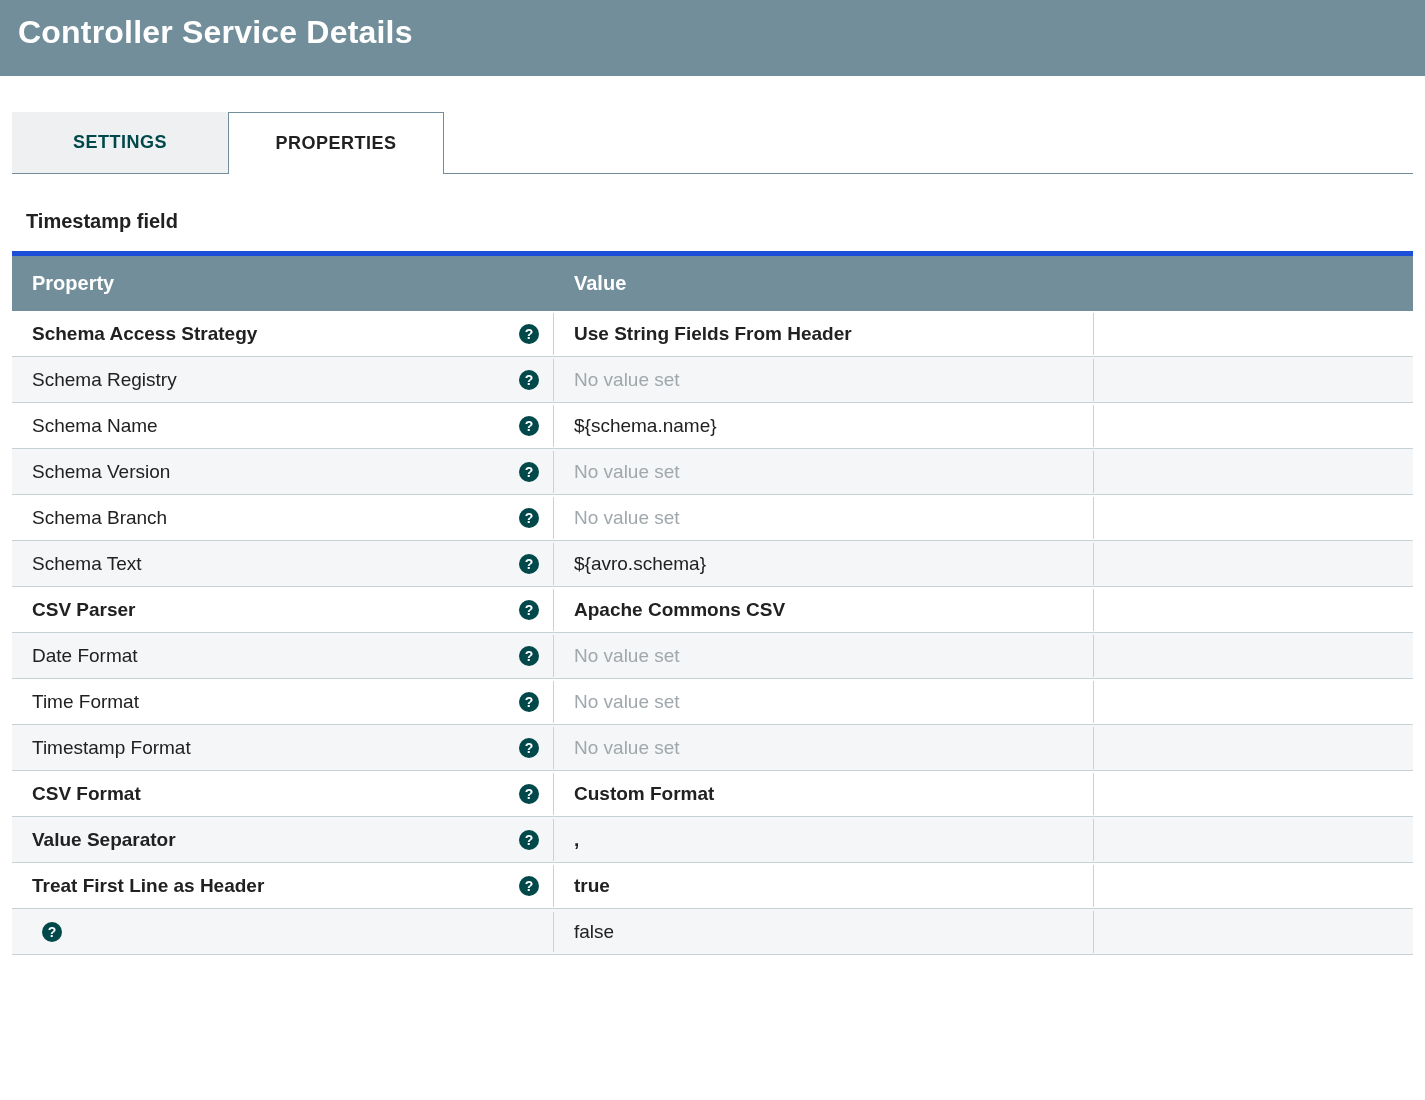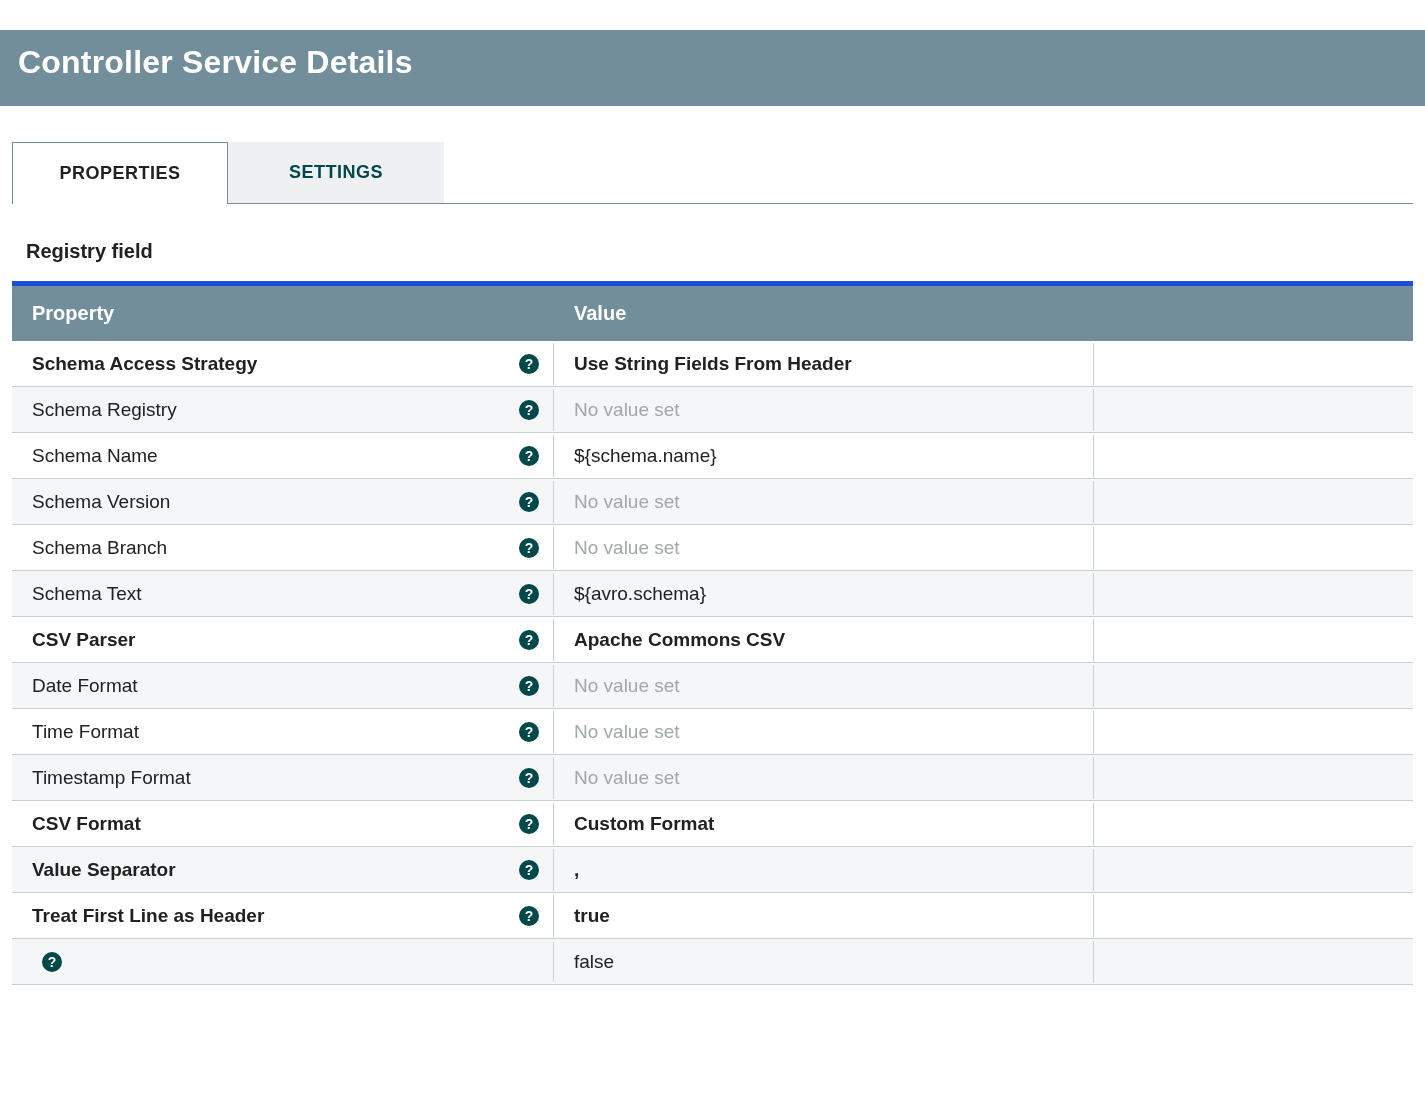--- a/index.html
+++ b/index.html
@@ -5,21 +5,20 @@
   * { box-sizing: border-box; margin: 0; padding: 0; }
   body {
     font-family: "Helvetica Neue", Helvetica, Arial, sans-serif;
     background: #ffffff;
     width: 1425px;
   }
   .header-bar {
     background: #728e9b;
     padding: 14px 18px 22px 18px;
     height: 76px;
-    margin-top: 30px;
   }
   .header-title {
     color: #ffffff;
     font-size: 32px;
     font-weight: 700;
     letter-spacing: 0.2px;
   }
   .tabs-container {
     display: flex;
     margin: 36px 12px 0 12px;
@@ -125,25 +124,25 @@
   }
 </style>
 </head>
 <body>
 
 <div class="header-bar">
   <div class="header-title">Controller Service Details</div>
 </div>
 
 <div class="tabs-container">
+    <div class="tab">SETTINGS</div>
     <div class="tab active">PROPERTIES</div>
-    <div class="tab">SETTINGS</div>
   </div>
 
-<div class="section-label">Registry field</div>
+<div class="section-label">Timestamp field</div>
 
 <div class="grid">
   <div class="grid-header">
     <div class="col-prop">Property</div>
     <div class="col-val">Value</div>
     <div class="col-extra"></div>
   </div>
   <div class="grid-body">
       <div class="grid-row even">
         <div class="col-prop">

